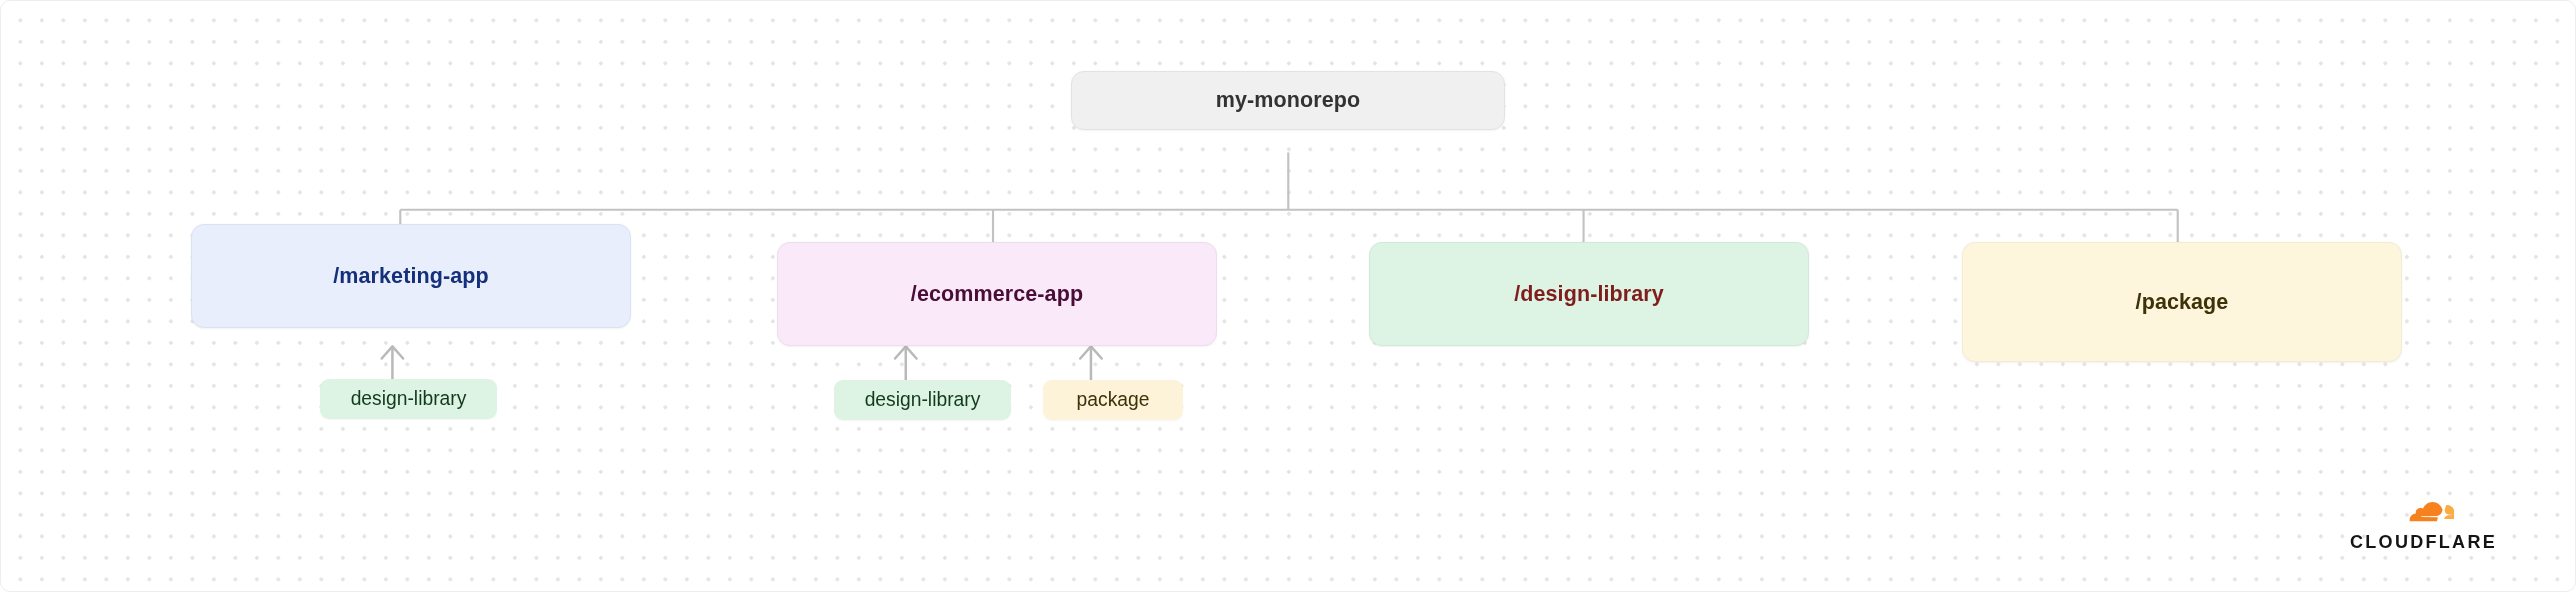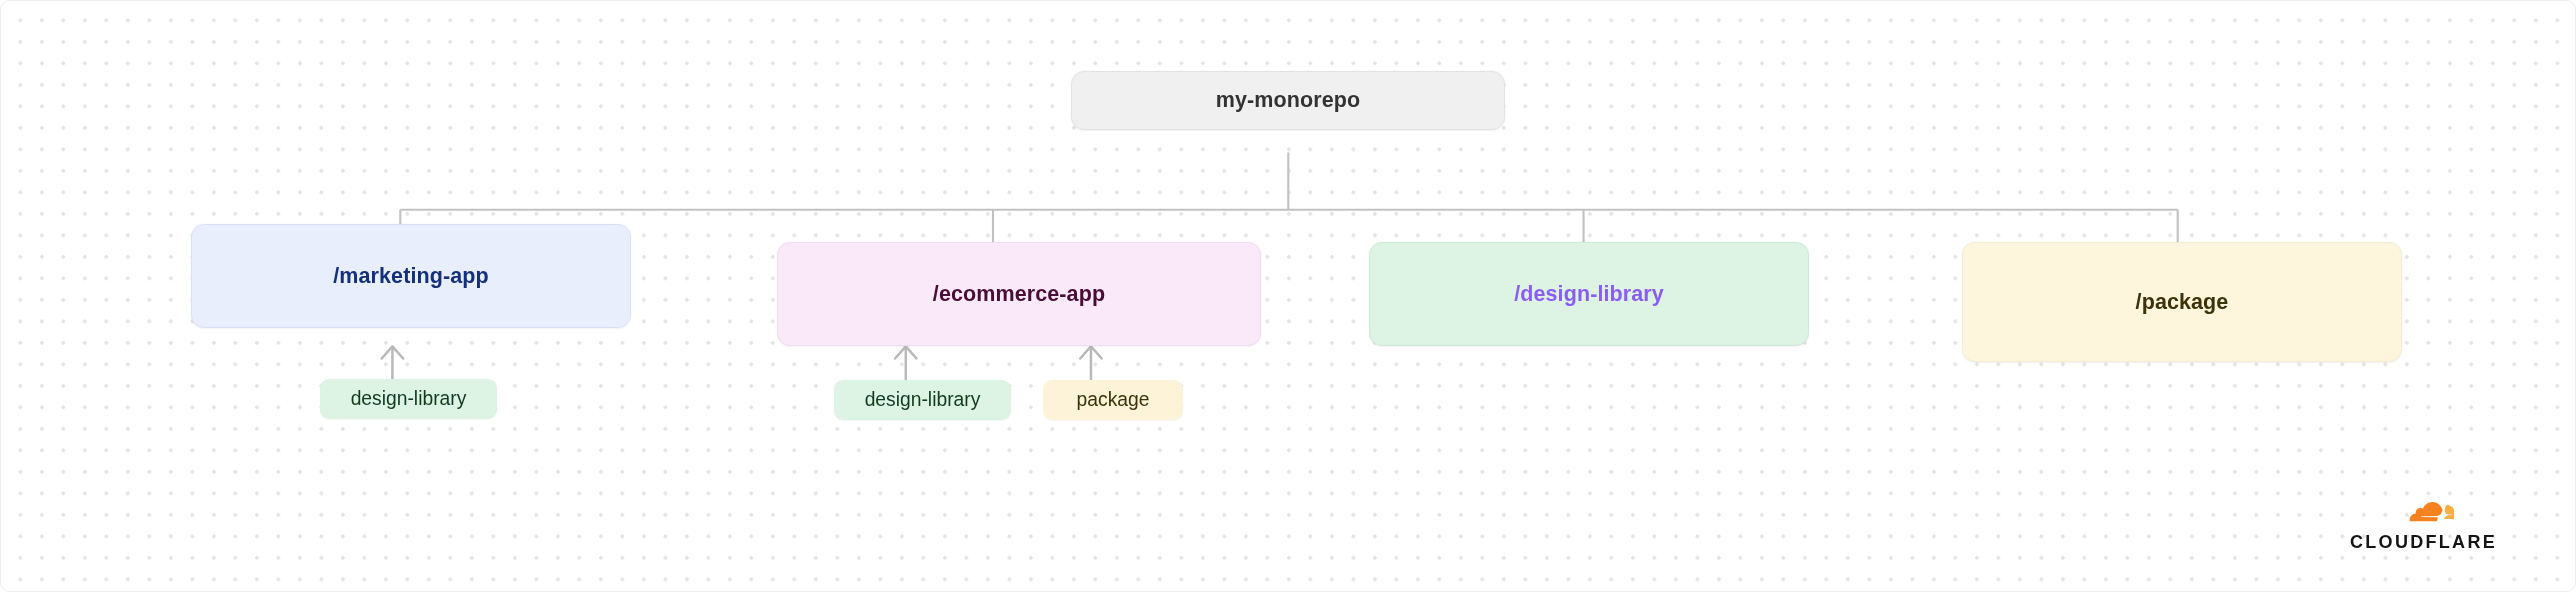--- a/index.html
+++ b/index.html
@@ -117,28 +117,28 @@
   <div class="node" style="left:1070px; top:70px; width:434px; height:59px;
               background:#f0f0f0; border:1.1px solid #e3e3e3;">
     <span class="node-label" style="color:#333333;">my-monorepo</span>
   </div>
 
   <div class="node" style="left:190px; top:223px; width:440px; height:104px;
               background:#e8eefb; border:1.1px solid #d9e2f5;">
     <span class="node-label" style="color:#14307a;">/marketing-app</span>
   </div>
 
-  <div class="node" style="left:776px; top:241px; width:484px; height:104px;
+  <div class="node" style="left:776px; top:241px; width:440px; height:104px;
               background:#f9e9f9; border:1.1px solid #f0dcf0;">
     <span class="node-label" style="color:#4a0d36;">/ecommerce-app</span>
   </div>
 
   <div class="node" style="left:1368px; top:241px; width:440px; height:104px;
               background:#ddf3e3; border:1.1px solid #cfeada;">
-    <span class="node-label" style="color:#8b5cf6;">/design-library</span>
+    <span class="node-label" style="color:#7f1d1d;">/design-library</span>
   </div>
 
   <div class="node" style="left:1961px; top:241px; width:440px; height:120px;
               background:#fdf5dc; border:1.1px solid #f5ecd0;">
     <span class="node-label" style="color:#3d3208;">/package</span>
   </div>
 
   <div class="pill" style="left:302px; top:378px; width:177px; background:#ddf3e3;">
     <span class="pill-label" style="color:#123a1f;">design-library</span>
   </div>

